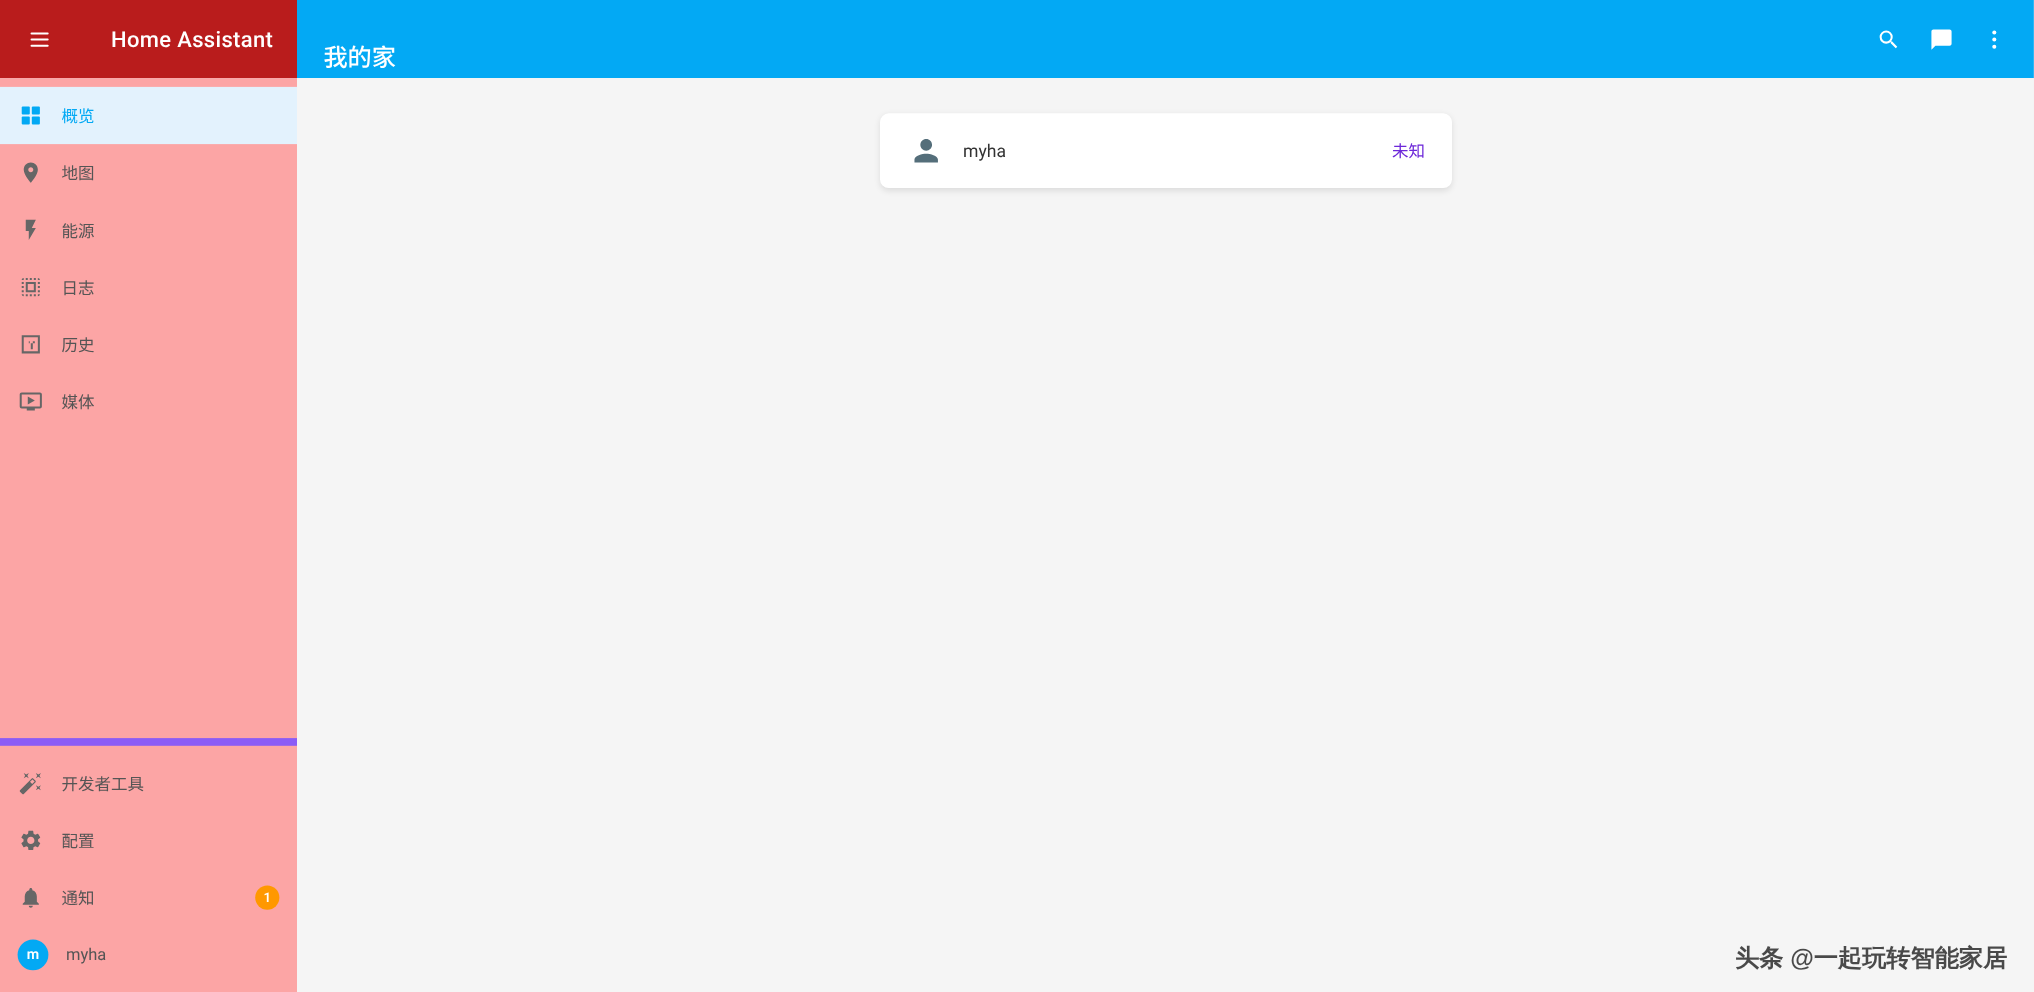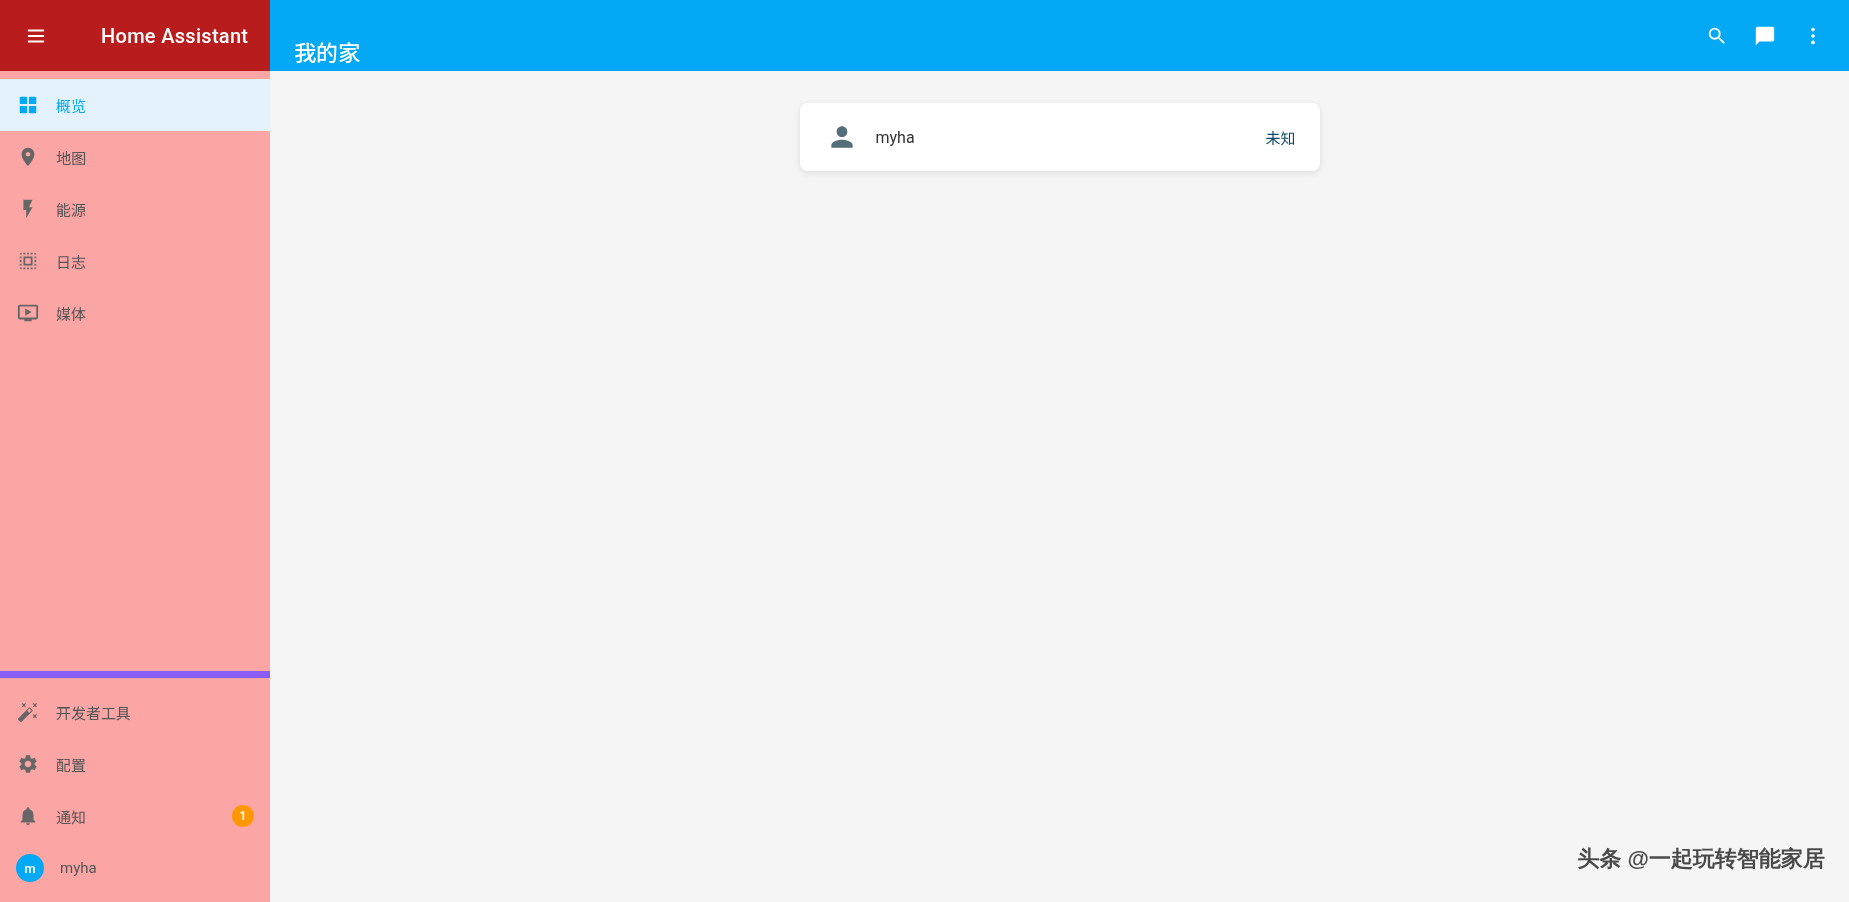--- a/index.html
+++ b/index.html
@@ -199,28 +199,28 @@
       color: #546e7a;
       flex-shrink: 0;
     }
     .person-name {
       flex: 1;
       font-size: 16px;
       color: #333;
       font-weight: 400;
     }
     .person-status {
-      color: #0c4a6e;
+      color: #6d28d9;
       font-size: 15px;
     }
 
     
     .watermark {
       position: fixed;
-      bottom: 28px;
+      bottom: 16px;
       right: 24px;
       font-size: 22px;
       color: rgba(0,0,0,0.7);
       font-weight: 700;
       pointer-events: none;
       font-family: Arial, sans-serif;
     }
 
     
     svg { display: block; }
@@ -300,20 +300,28 @@
 
       <div class="sidebar-item">
         <span class="sidebar-icon">
           <svg width="22" height="22" viewBox="0 0 24 24" fill="#666">
             <path d="M3 5h2V3c-1.1 0-2 .9-2 2zm0 8h2v-2H3v2zm4 8h2v-2H7v2zM3 9h2V7H3v2zm10-6h-2v2h2V3zm6 0v2h2c0-1.1-.9-2-2-2zM5 21v-2H3c0 1.1.9 2 2 2zm-2-4h2v-2H3v2zM9 3H7v2h2V3zm2 18h2v-2h-2v2zm8-8h2v-2h-2v2zm0 8c1.1 0 2-.9 2-2h-2v2zm0-12h2V7h-2v2zm0 8h2v-2h-2v2zm-4 4h2v-2h-2v2zm0-16h2V3h-2v2zM7 17h10V7H7v10zm2-8h6v6H9V9z"></path>
           </svg>
         </span>
         <span class="sidebar-label">日志</span>
       </div>
 
+      <div class="sidebar-item">
+        <span class="sidebar-icon">
+          <svg width="22" height="22" viewBox="0 0 24 24" fill="#666">
+            <path d="M5 3H3v18h18V3H5zm14 16H5V5h14v14zm-7-2h2V9h-3v2h1v6zm-2-8h6v2H10z"></path>
+          </svg>
+        </span>
+        <span class="sidebar-label">历史</span>
+      </div>
 
       <div class="sidebar-item">
         <span class="sidebar-icon">
           <svg width="22" height="22" viewBox="0 0 24 24" fill="#666">
             <path d="M21 3H3c-1.1 0-2 .9-2 2v12c0 1.1.9 2 2 2h5v2h8v-2h5c1.1 0 1.99-.9 1.99-2L23 5c0-1.1-.9-2-2-2zm0 14H3V5h18v12zm-5-6l-7 4V7z"></path>
           </svg>
         </span>
         <span class="sidebar-label">媒体</span>
       </div>
     </nav>

